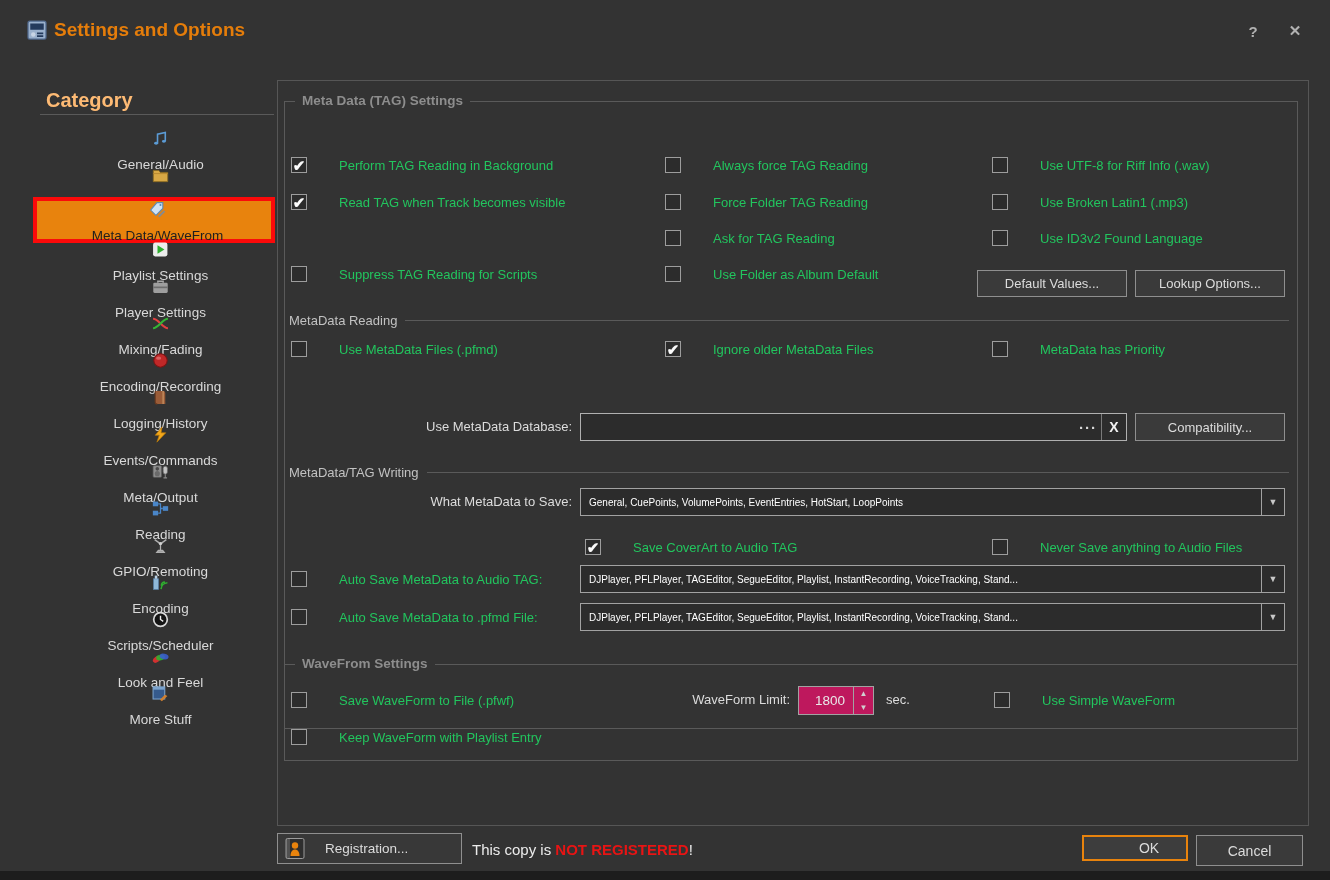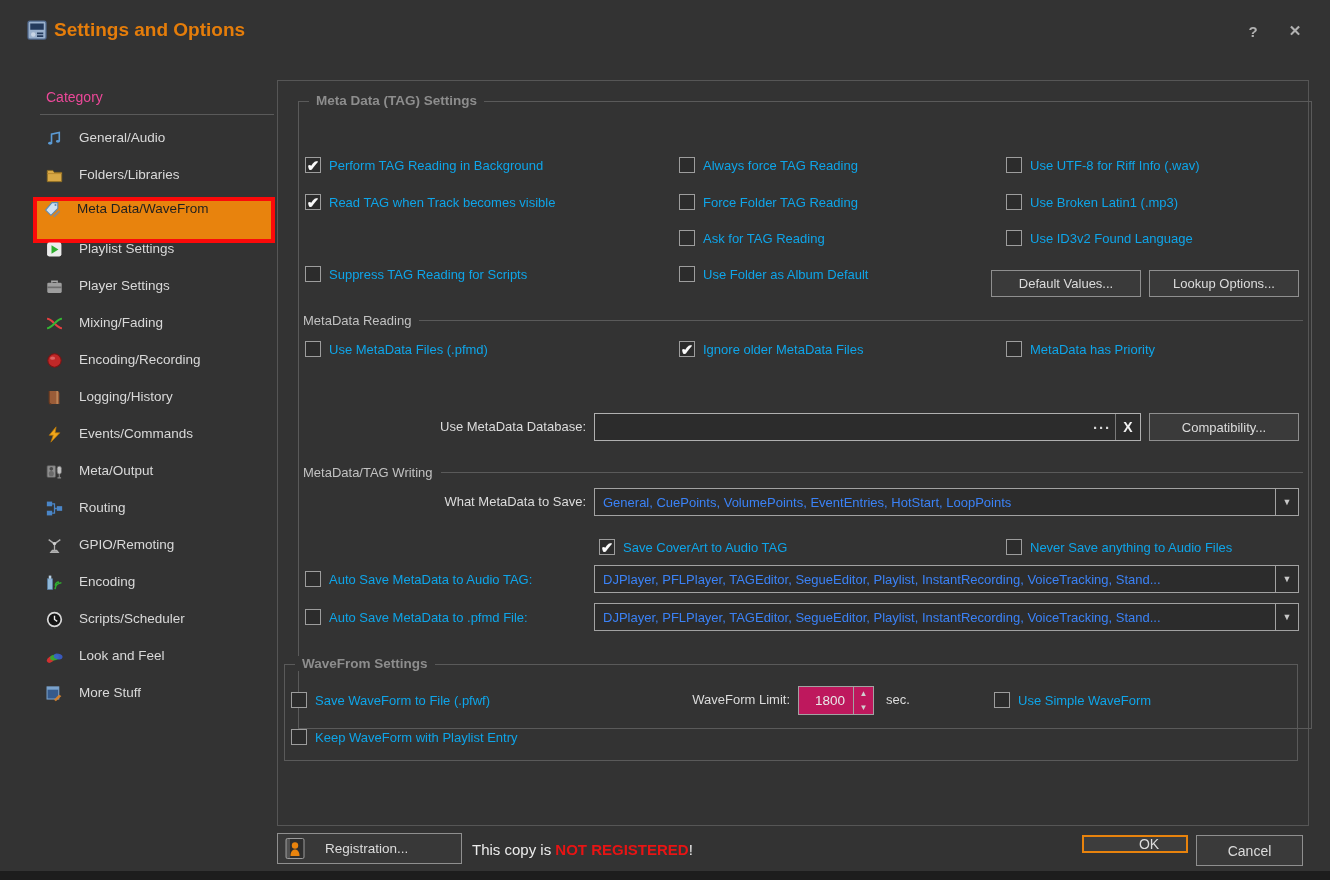--- a/index.html
+++ b/index.html
@@ -11,54 +11,54 @@
   }
   .abs{position:absolute;}
   
   .app-icon{left:27px;top:20px;width:20px;height:20px;}
   .win-title{left:54px;top:19px;font-size:19px;font-weight:600;color:#e57d0a;white-space:nowrap;}
   .win-btn{top:21px;width:22px;height:20px;display:flex;align-items:center;justify-content:center;
     color:#b2b2b2;font-size:15px;font-weight:bold;}
   .win-help{left:1242px;}
   .win-close{left:1284px;}
   
-  .cat-header{left:46px;top:89px;font-size:14px;font-weight:normal;color:#ec4899;}
+  .cat-header{left:46px;top:89px;font-size:20px;font-weight:bold;color:#fdba74;}
   .cat-divider{left:40px;top:114px;width:234px;height:1px;background:#5a5a5a;}
-  .side-item{left:40px;width:235px;height:37px;display:flex;gap:16px;
-    padding-left:6px;box-sizing:border-box;color:#d9d9d9;font-size:13.5px;white-space:nowrap;}
+  .side-item{left:40px;width:235px;height:37px;display:flex;align-items:center;gap:10px;
+    padding-left:6px;box-sizing:border-box;color:#d9d9d9;font-size:13.5px;white-space:nowrap;flex-direction:column;}
   .side-item .ic{width:17px;height:17px;flex:none;display:flex;}
   .side-item .ic svg{width:17px;height:17px;}
   .side-item.selected{
     left:33px;width:242px;height:46px;padding-left:7px;
     background:#e8830d;border:4px solid #fb0a0a;color:#1f1f1f;font-weight:400;
   }
   
   .main-panel{left:277px;top:80px;width:1032px;height:746px;border:1px solid #565656;box-sizing:border-box;}
   .group{position:absolute;border:1px solid #5a5a5a;box-sizing:border-box;}
   .gtitle{position:absolute;top:-9px;left:10px;background:#333333;padding:0 7px;
     color:#8d8d8d;font-weight:bold;font-size:13.5px;white-space:nowrap;}
   .sechdr{position:absolute;left:4px;right:8px;height:16px;display:flex;align-items:center;gap:8px;}
   .sechdr .shlbl{color:#c2c2c2;font-size:13px;white-space:nowrap;}
   .sechdr .shline{flex:1;border-top:1px solid #5a5a5a;height:0;}
   
   .cb{position:absolute;display:flex;align-items:center;gap:8px;height:18px;white-space:nowrap;}
   .cb .box{width:16px;height:16px;flex:none;border:1px solid #9d9d9d;background:#2c2c2c;
     box-sizing:border-box;display:flex;align-items:center;justify-content:center;
     font-size:15px;font-weight:bold;color:#fafafa;line-height:1;}
-  .cb .lbl{font-size:13px;color:#0ea5e9;}
+  .cb .lbl{font-size:13px;color:#22c55e;margin-left:24px;}
   
   .btn{position:absolute;background:#3a3a3a;border:1px solid #8f8f8f;color:#dcdcdc;font-size:13px;
     display:flex;align-items:center;justify-content:center;box-sizing:border-box;white-space:nowrap;}
   
   .rlabel{position:absolute;color:#dcdcdc;font-size:13px;text-align:right;height:18px;line-height:18px;white-space:nowrap;}
   .plain{position:absolute;color:#dcdcdc;font-size:13px;height:18px;line-height:18px;white-space:nowrap;}
   
   .combo{position:absolute;height:28px;border:1px solid #a2a2a2;background:#2c2c2c;box-sizing:border-box;
     display:flex;align-items:stretch;}
-  .combo .val{flex:1;display:flex;align-items:center;padding:0 8px;color:#3b82f6;font-size:13px;
+  .combo .val{flex:1;display:flex;align-items:center;padding:0 8px;color:#ffffff;font-size:10px;
     white-space:nowrap;overflow:hidden;}
   .combo .arrow{width:22px;flex:none;border-left:1px solid #a2a2a2;display:flex;align-items:center;
     justify-content:center;color:#c8c8c8;font-size:9px;}
   
   .dbwrap{position:absolute;height:28px;border:1px solid #b0b0b0;background:#2c2c2c;box-sizing:border-box;
     display:flex;align-items:stretch;}
   .dbwrap input{flex:1;background:transparent;border:none;outline:none;color:#e2e2e2;
     font-family:"Liberation Sans",sans-serif;font-size:13px;padding:0 8px;min-width:0;}
   .dbwrap .dots{width:26px;display:flex;align-items:center;justify-content:center;
     color:#d8d8d8;font-size:15px;font-weight:bold;letter-spacing:1px;}
@@ -70,21 +70,21 @@
   .spin .num{flex:1;display:flex;align-items:center;justify-content:flex-end;padding-right:8px;
     color:#e8e8e8;font-size:13.5px;}
   .spin .arrows{width:19px;flex:none;border-left:1px solid #a2a2a2;display:flex;flex-direction:column;}
   .spin .arrows span{flex:1;display:flex;align-items:center;justify-content:center;color:#d0d0d0;font-size:8px;}
   
   .reg-btn{left:277px;top:833px;width:185px;height:31px;display:flex;align-items:center;
     background:#383838;border:1px solid #8f8f8f;box-sizing:border-box;color:#dcdcdc;font-size:13.5px;}
   .reg-btn .ric{width:20px;height:25px;margin:0 20px 0 7px;display:flex;}
   .copy-line{left:472px;top:841px;font-size:15px;color:#ececec;white-space:nowrap;}
   .copy-line .nr{color:#e81414;font-weight:bold;}
-  .ok-btn{left:1082px;top:835px;width:106px;height:18px;border:2px solid #e8830d;background:#3d3d3d;font-size:14px;padding-left:28px;}
+  .ok-btn{left:1082px;top:835px;width:106px;height:26px;border:2px solid #e8830d;background:#3d3d3d;font-size:14px;padding-left:28px;}
   .cancel-btn{left:1196px;top:835px;width:107px;height:31px;font-size:14px;}
   .bottom-strip{left:0;top:871px;width:1330px;height:9px;background:#1d1d1d;}
 </style>
 </head>
 <body>
 
 <span class="abs app-icon">
   <svg viewBox="0 0 16 16">
       <rect x="0.8" y="0.8" width="14.4" height="14.4" rx="1.5" fill="#9ab0cc" stroke="#50688c"></rect>
       <rect x="2.6" y="2.8" width="10.8" height="5" fill="#243a5c"></rect>
@@ -198,21 +198,21 @@
 </div>
 <div class="abs side-item" style="top:500px">
   <span class="ic">
       <svg viewBox="0 0 16 16">
         <rect x="0.8" y="1.5" width="5" height="4.4" fill="#4a86c8"></rect>
         <rect x="0.8" y="10.1" width="5" height="4.4" fill="#4a86c8"></rect>
         <rect x="10.2" y="5.8" width="5" height="4.4" fill="#4a86c8"></rect>
         <path d="M5.8 3.7h2.2v8.6H5.8M8 8h2.2" fill="none" stroke="#4a86c8" stroke-width="1.2"></path>
       </svg>
     </span>
-  <span>Routing</span>
+  <span>Reading</span>
 </div>
 <div class="abs side-item" style="top:537px">
   <span class="ic">
       <svg viewBox="0 0 16 16">
         <path d="M2.5 2.5l5.5 4 5.5-4" fill="none" stroke="#b0b0b0" stroke-width="1.3"></path>
         <circle cx="8" cy="6.2" r="1.6" fill="#d0d0d0"></circle>
         <path d="M8 7.5v5.5M4.5 14.5h7l-1.5-2h-4z" stroke="#b0b0b0" stroke-width="1.2" fill="#9a9a9a"></path>
       </svg>
     </span>
   <span>GPIO/Remoting</span>
@@ -252,21 +252,21 @@
         <rect x="1" y="1.8" width="11" height="11.4" fill="#355a8c" stroke="#7aa2cc"></rect>
         <rect x="1" y="1.8" width="11" height="2.6" fill="#7aa2cc"></rect>
         <path d="M7.5 13.8l4.6-4.6 2.4 1.2-5.2 4.8z" fill="#d08030"></path>
       </svg>
     </span>
   <span>More Stuff</span>
 </div>
 
 <div class="abs main-panel">
 
-  <div class="group" style="left:20px;top:20px;width:1014px;height:628px">
+  <div class="group" style="left:6px;top:20px;width:1014px;height:628px">
     <span class="gtitle">Meta Data (TAG) Settings</span>
 
 
     <div class="cb checked" style="left:6px;top:54px">
       <span class="box">✔</span>
         <span class="lbl">Perform TAG Reading in Background</span>
     </div>
     <div class="cb" style="left:380px;top:54px">
       <span class="box"></span>
         <span class="lbl">Always force TAG Reading</span>

